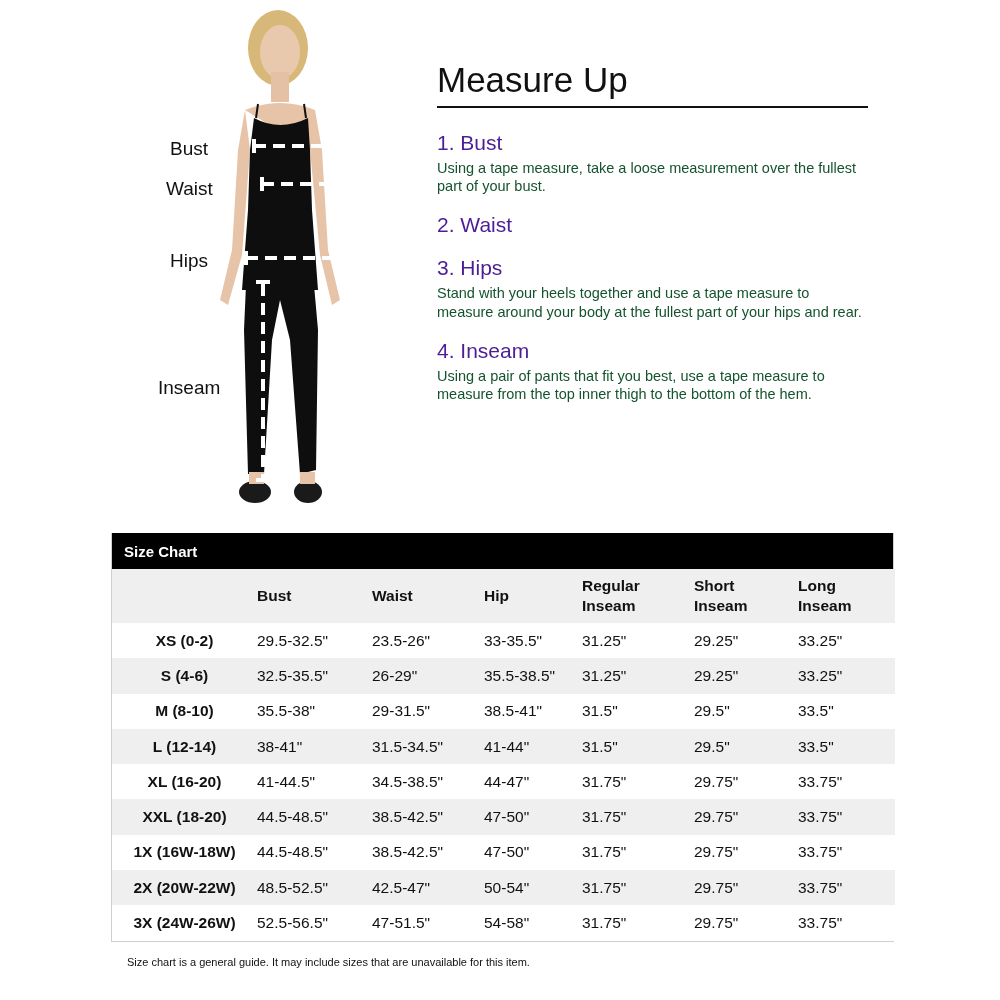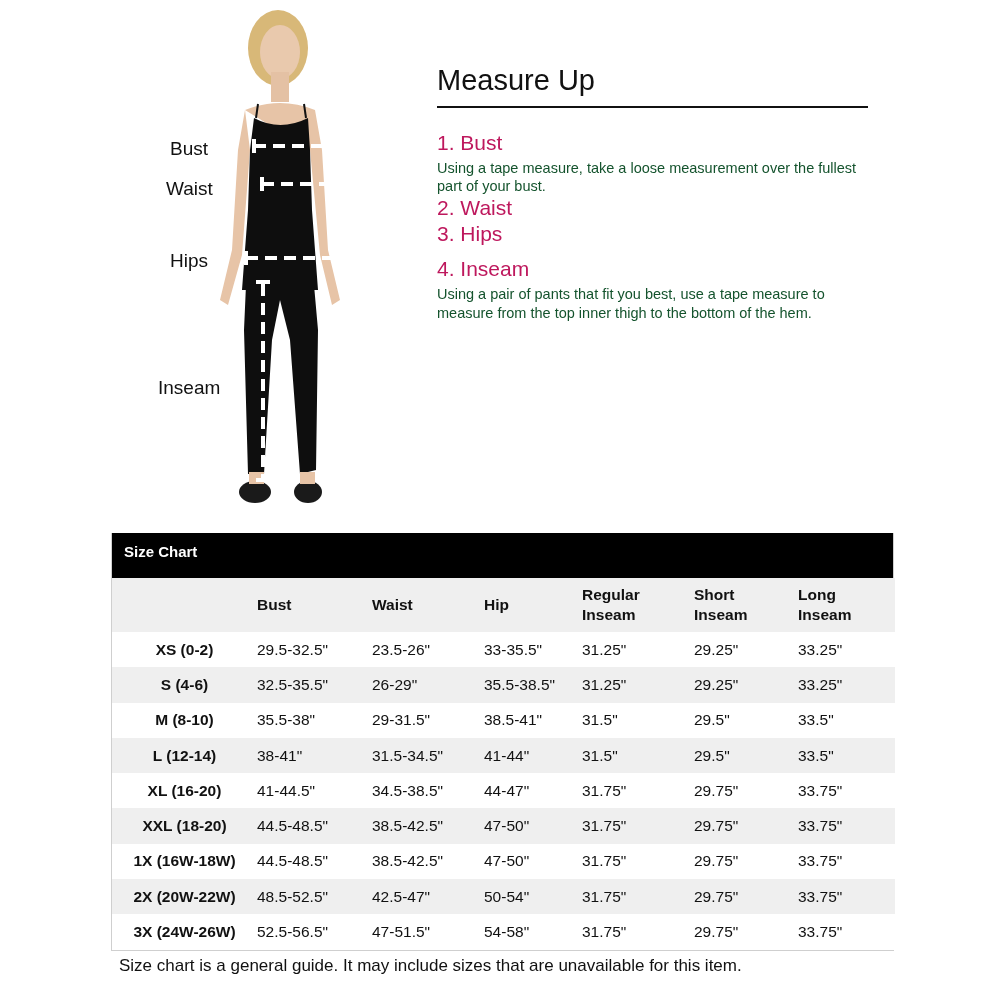--- a/index.html
+++ b/index.html
@@ -6,37 +6,37 @@
   html, body { width: 1000px; height: 1000px; background: #ffffff; overflow: hidden; }
   body { position: relative; font-family: "Liberation Sans", sans-serif; color: #111; }
 
   
   .figure { position: absolute; left: 150px; top: 0; width: 250px; height: 525px; }
   .fig-label { position: absolute; font-size: 19px; color: #111; font-family: "Liberation Sans", sans-serif; }
   .person { position: absolute; left: 0; top: 0; width: 250px; height: 525px; }
 
   
   .measure { position: absolute; left: 437px; top: 60px; width: 432px; }
-  .measure h1 { font-size: 29px; font-weight: normal; color: #111; line-height: 40px; }
+  .measure h1 { font-size: 35px; font-weight: normal; color: #111; line-height: 40px; }
   .measure .rule { height: 2px; background: #111; margin-top: 6px; width: 431px; }
   .step { margin-top: 0; }
-  .step h2 { font-size: 21px; font-weight: normal; color: #be185d; line-height: 26px; }
+  .step h2 { font-size: 21px; font-weight: normal; color: #4c1d95; line-height: 26px; }
   .step p { font-size: 14.5px; line-height: 18.2px; color: #14532d; margin-top: 3px; }
 
   
   .chart { position: absolute; left: 111px; top: 533px; width: 783px; border: 1px solid #cfcfcf; border-top: none; }
-  .chart-title { background: #000; color: #fff; height: 45px; line-height: 37px; padding-left: 12px; font-size: 15px; font-weight: bold; font-family: "Liberation Sans", sans-serif; }
+  .chart-title { background: #000; color: #fff; height: 36px; line-height: 37px; padding-left: 12px; font-size: 15px; font-weight: bold; font-family: "Liberation Sans", sans-serif; }
   table { border-collapse: collapse; width: 100%; table-layout: fixed; }
   th, td { text-align: left; font-size: 15.5px; font-family: "Liberation Sans", sans-serif; color: #111; padding: 0 0 0 12px; }
   thead th { height: 54px; font-weight: bold; vertical-align: middle; line-height: 20px; background: #efefef; }
   tbody td { height: 35.3px; }
   tbody tr:nth-child(odd) { background: #ffffff; }
   tbody tr:nth-child(even) { background: #efefef; }
   tbody td.size { font-weight: bold; text-align: center; }
-  .note { position: absolute; left: 119px; top: 956px; font-size: 17px; color: #111; }
+  .note { position: absolute; left: 127px; top: 956px; font-size: 11px; color: #111; }
 </style>
 </head>
 <body>
 
 <div class="figure">
   <svg class="person" viewBox="0 0 250 525" width="250" height="525">
 
     <ellipse cx="128" cy="48" rx="30" ry="38" fill="#d8b878"></ellipse>
 
     <ellipse cx="130" cy="52" rx="20" ry="27" fill="#e9c9ad"></ellipse>
@@ -89,27 +89,28 @@
   <span class="fig-label" style="left:8px; top:377px;">Inseam</span>
 </div>
 
 <div class="measure">
   <h1>Measure Up</h1>
   <div class="rule"></div>
   <div class="step" style="margin-top:22px;">
     <h2>1. Bust</h2>
     <p>Using a tape measure, take a loose measurement over the fullest part of your bust.</p>
   </div>
-  <div class="step" style="">
+  <div class="step" style="margin-top:17px;">
     <h2>2. Waist</h2>
   </div>
-  <div class="step" style="">
+  <div class="step" style="margin-top:17px;">
     <h2>3. Hips</h2>
-  </div>
-  <div class="step" style="margin-top:9px;">
+    <p>Stand with your heels together and use a tape measure to measure around your body at the fullest part of your hips and rear.</p>
+  </div>
+  <div class="step" style="margin-top:17px;">
     <h2>4. Inseam</h2>
     <p>Using a pair of pants that fit you best, use a tape measure to measure from the top inner thigh to the bottom of the hem.</p>
   </div>
 </div>
 
 <div class="chart">
   <div class="chart-title">Size Chart</div>
   <table>
     <colgroup>
       <col style="width:133px">

